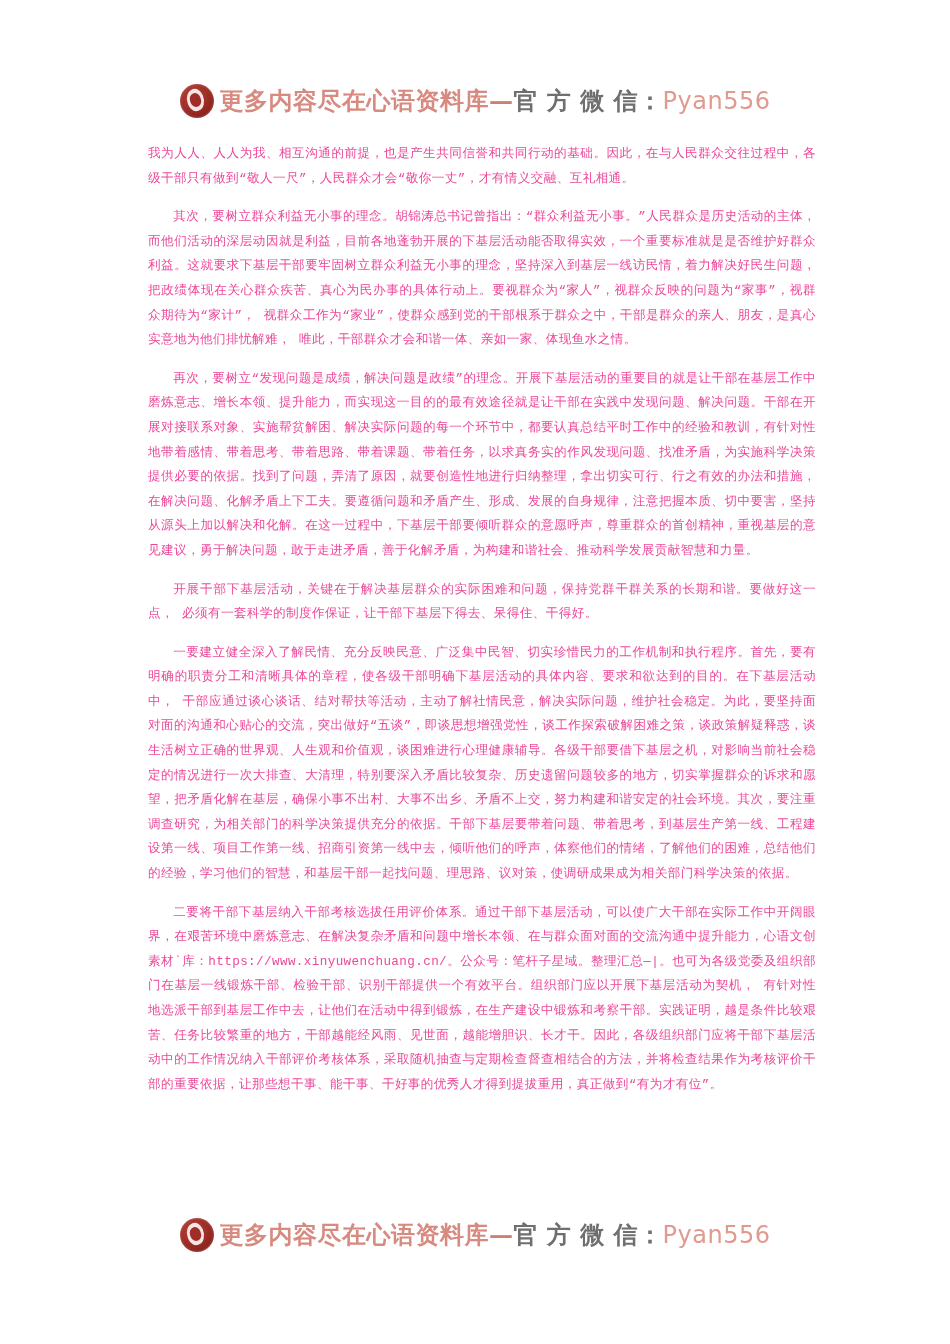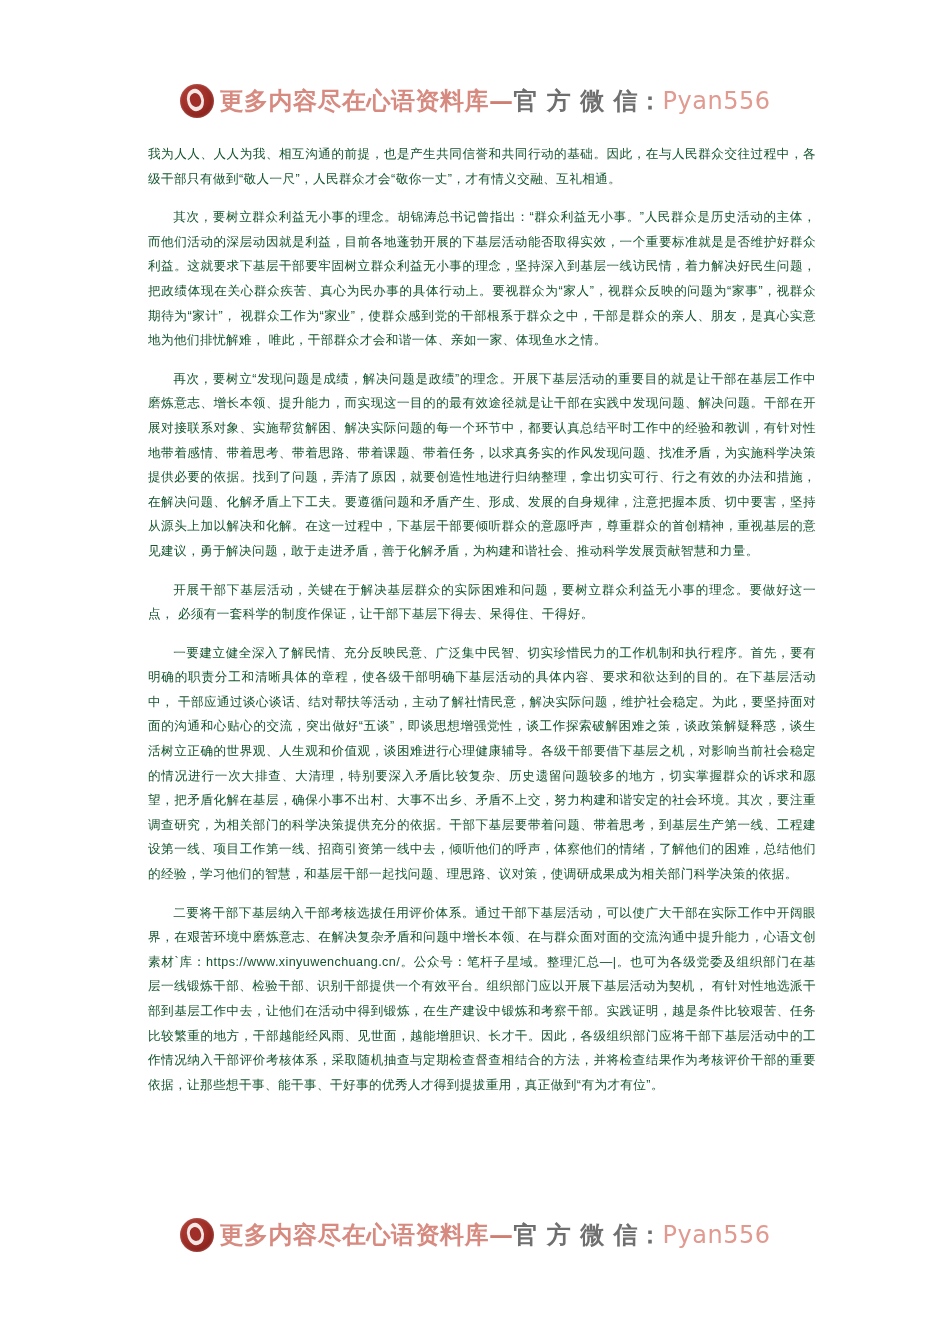--- a/index.html
+++ b/index.html
@@ -80,25 +80,25 @@
   .doc-body {
     position: absolute;
     left: 148px;
     top: 126px;
     width: 668px;
   }
   p.para {
     margin: 0 0 14px 0;
     font-size: 12.6px;
     line-height: 24.6px;
-    color: #14532d;
+    color: #ec4899;
     text-align: justify;
     text-justify: inter-ideograph;
     letter-spacing: 0.4px;
-    font-family: Liberation Sans, sans-serif;
+    font-family: Liberation Mono, monospace;
   }
   p.indent { text-indent: 2em; }
 
   h2.section-heading {
     margin: 26px 0 20px 0;
     font-size: 30px;
     line-height: 40px;
     font-weight: 700;
     color: #3a3a3a;
     letter-spacing: 0.5px;
@@ -120,21 +120,21 @@
 
   <div class="doc-body">
 
     <p class="para">我为人人、人人为我、相互沟通的前提，也是产生共同信誉和共同行动的基础。因此，在与人民群众交往过程中，各级干部只有做到“敬人一尺”，人民群众才会“敬你一丈”，才有情义交融、互礼相通。</p>
 
     <p class="para indent">其次，要树立群众利益无小事的理念。胡锦涛总书记曾指出：“群众利益无小事。”人民群众是历史活动的主体，而他们活动的深层动因就是利益，目前各地蓬勃开展的下基层活动能否取得实效，一个重要标准就是是否维护好群众利益。这就要求下基层干部要牢固树立群众利益无小事的理念，坚持深入到基层一线访民情，着力解决好民生问题，把政绩体现在关心群众疾苦、真心为民办事的具体行动上。要视群众为“家人”，视群众反映的问题为“家事”，视群众期待为“家计”， 视群众工作为“家业”，使群众感到党的干部根系于群众之中，干部是群众的亲人、朋友，是真心实意地为他们排忧解难， 唯此，干部群众才会和谐一体、亲如一家、体现鱼水之情。</p>
 
     <p class="para indent">再次，要树立“发现问题是成绩，解决问题是政绩”的理念。开展下基层活动的重要目的就是让干部在基层工作中磨炼意志、增长本领、提升能力，而实现这一目的的最有效途径就是让干部在实践中发现问题、解决问题。干部在开展对接联系对象、实施帮贫解困、解决实际问题的每一个环节中，都要认真总结平时工作中的经验和教训，有针对性地带着感情、带着思考、带着思路、带着课题、带着任务，以求真务实的作风发现问题、找准矛盾，为实施科学决策提供必要的依据。找到了问题，弄清了原因，就要创造性地进行归纳整理，拿出切实可行、行之有效的办法和措施，在解决问题、化解矛盾上下工夫。要遵循问题和矛盾产生、形成、发展的自身规律，注意把握本质、切中要害，坚持从源头上加以解决和化解。在这一过程中，下基层干部要倾听群众的意愿呼声，尊重群众的首创精神，重视基层的意见建议，勇于解决问题，敢于走进矛盾，善于化解矛盾，为构建和谐社会、推动科学发展贡献智慧和力量。</p>
 
 
-    <p class="para indent">开展干部下基层活动，关键在于解决基层群众的实际困难和问题，要树立群众利益无小事的理念。要做好这一点， 必须有一套科学的制度作保证，让干部下基层下得去、呆得住、干得好。</p>
+    <p class="para indent">开展干部下基层活动，关键在于解决基层群众的实际困难和问题，保持党群干群关系的长期和谐。要做好这一点， 必须有一套科学的制度作保证，让干部下基层下得去、呆得住、干得好。</p>
 
     <p class="para indent">一要建立健全深入了解民情、充分反映民意、广泛集中民智、切实珍惜民力的工作机制和执行程序。首先，要有明确的职责分工和清晰具体的章程，使各级干部明确下基层活动的具体内容、要求和欲达到的目的。在下基层活动中， 干部应通过谈心谈话、结对帮扶等活动，主动了解社情民意，解决实际问题，维护社会稳定。为此，要坚持面对面的沟通和心贴心的交流，突出做好“五谈”，即谈思想增强党性，谈工作探索破解困难之策，谈政策解疑释惑，谈生活树立正确的世界观、人生观和价值观，谈困难进行心理健康辅导。各级干部要借下基层之机，对影响当前社会稳定的情况进行一次大排查、大清理，特别要深入矛盾比较复杂、历史遗留问题较多的地方，切实掌握群众的诉求和愿望，把矛盾化解在基层，确保小事不出村、大事不出乡、矛盾不上交，努力构建和谐安定的社会环境。其次，要注重调查研究，为相关部门的科学决策提供充分的依据。干部下基层要带着问题、带着思考，到基层生产第一线、工程建设第一线、项目工作第一线、招商引资第一线中去，倾听他们的呼声，体察他们的情绪，了解他们的困难，总结他们的经验，学习他们的智慧，和基层干部一起找问题、理思路、议对策，使调研成果成为相关部门科学决策的依据。</p>
 
     <p class="para indent">二要将干部下基层纳入干部考核选拔任用评价体系。通过干部下基层活动，可以使广大干部在实际工作中开阔眼界，在艰苦环境中磨炼意志、在解决复杂矛盾和问题中增长本领、在与群众面对面的交流沟通中提升能力，心语文创素材`库：https://www.xinyuwenchuang.cn/。公众号：笔杆子星域。整理汇总—|。也可为各级党委及组织部门在基层一线锻炼干部、检验干部、识别干部提供一个有效平台。组织部门应以开展下基层活动为契机， 有针对性地选派干部到基层工作中去，让他们在活动中得到锻炼，在生产建设中锻炼和考察干部。实践证明，越是条件比较艰苦、任务比较繁重的地方，干部越能经风雨、见世面，越能增胆识、长才干。因此，各级组织部门应将干部下基层活动中的工作情况纳入干部评价考核体系，采取随机抽查与定期检查督查相结合的方法，并将检查结果作为考核评价干部的重要依据，让那些想干事、能干事、干好事的优秀人才得到提拔重用，真正做到“有为才有位”。</p>
 
   </div>
 
   <div class="banner banner-footer">
     <span class="banner-logo"></span>
     <span class="banner-text">

